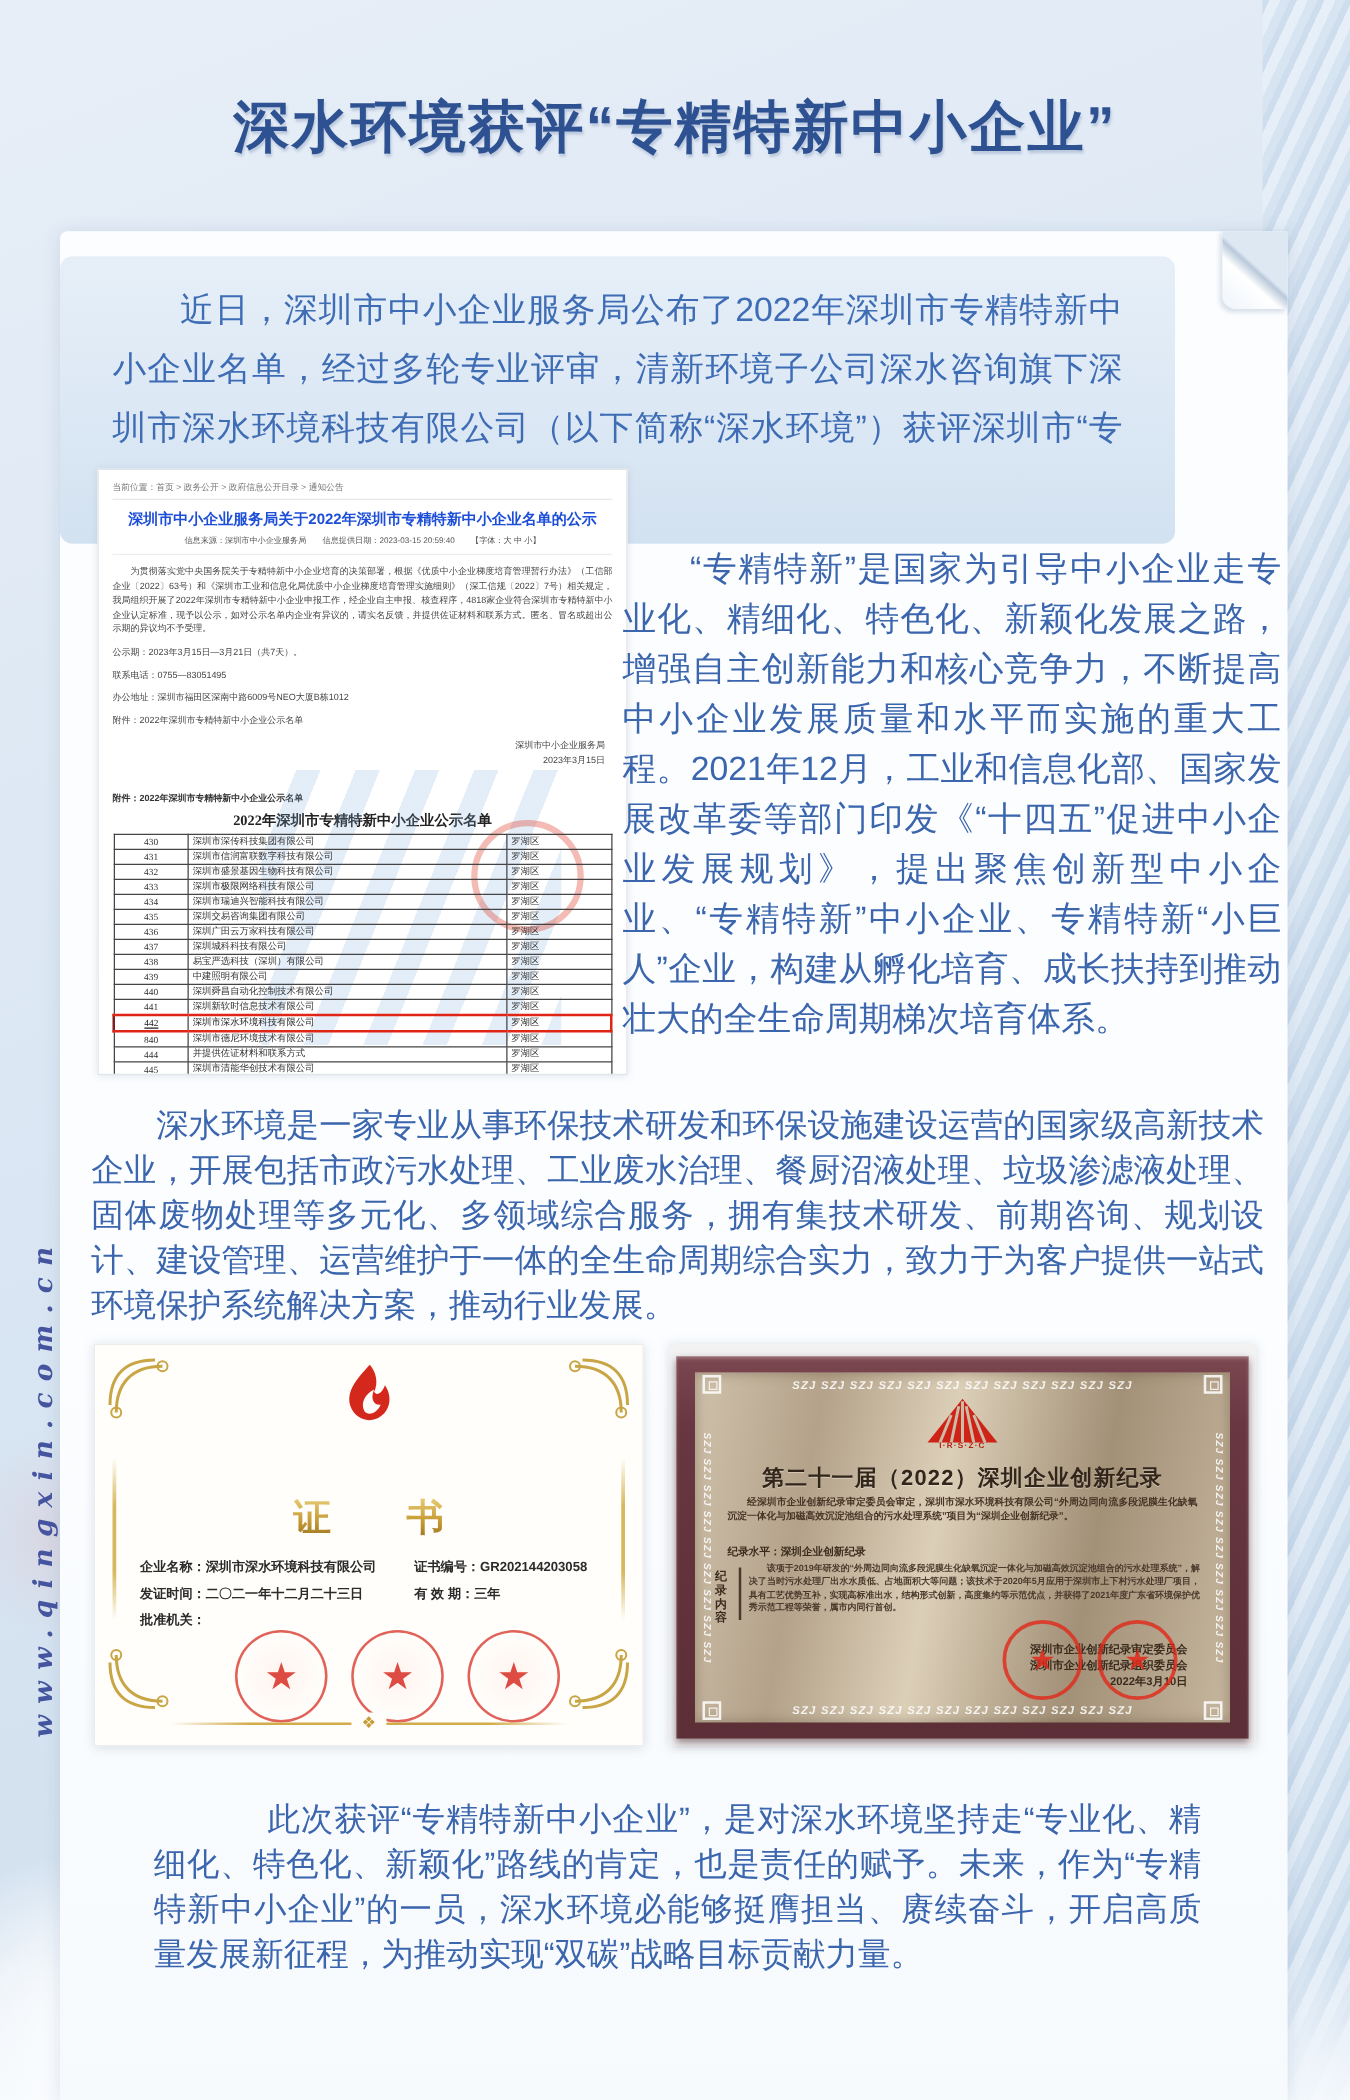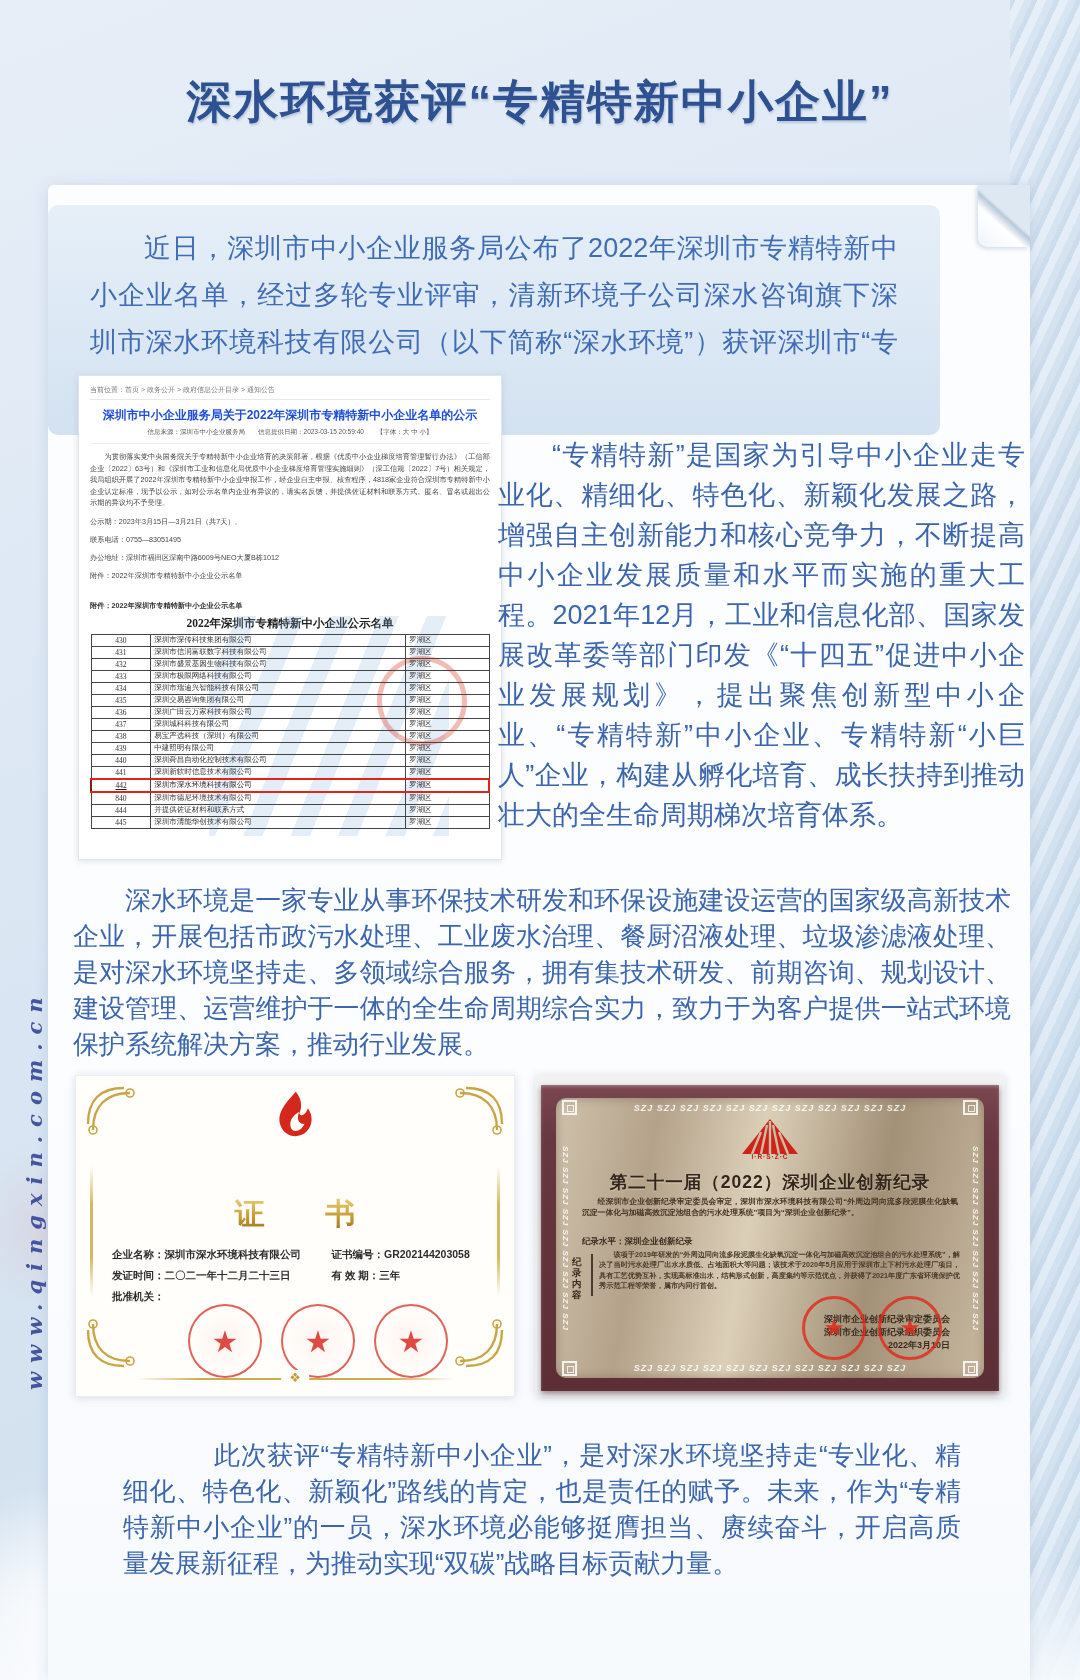--- a/index.html
+++ b/index.html
@@ -104,21 +104,21 @@
   .cert-ornament:after { content:"❖"; position:absolute; left:50%; top:-4px; transform:translateX(-50%);
                          color:#c79b35; font-size:13px; background:#fffefb; padding:0 8px; }
 
   
   .photo-plaque { position:absolute; left:487px; top:890px; width:470px; height:322px; background:#f2f2f3;
                   box-shadow:0 1px 8px rgba(120,140,160,.25); padding:10px 6px 6px; }
   .plaque-frame { width:100%; height:100%; background:linear-gradient(180deg,#7b4750 0%,#683741 18%,#5c2e36 100%);
                   padding:13px 15px; box-shadow:inset 0 2px 3px rgba(255,255,255,.25), 0 3px 6px rgba(60,30,35,.5); }
   .plaque-metal { position:relative; width:100%; height:100%; overflow:hidden;
                   background:linear-gradient(100deg,#cfc1ab 0%,#b4a28a 22%,#dccfb8 45%,#a29077 72%,#c7b79f 100%);
-                  box-shadow:inset 0 0 10px rgba(80,60,40,.4);border-radius:10px; }
+                  box-shadow:inset 0 0 10px rgba(80,60,40,.4); }
   .glyph-strip { position:absolute; left:30px; right:30px; color:rgba(255,255,255,.85); font-size:9px;
                  font-style:italic; font-weight:700; letter-spacing:1px; white-space:nowrap; overflow:hidden; text-align:center; }
   .gs-top { top:5px; } .gs-bottom { bottom:5px; }
   .glyph-strip.v { writing-mode:vertical-rl; left:auto; right:4px; top:26px; bottom:26px; width:10px; height:auto;
                    font-size:8px; text-align:center; padding:0; }
   .glyph-strip.v2 { right:auto; left:4px; }
   .gk { position:absolute; width:15px; height:15px; border:2px solid rgba(255,255,255,.85); }
   .gk:after { content:""; position:absolute; left:3px; top:3px; width:5px; height:5px; border:1.5px solid rgba(255,255,255,.8); }
   .gk-tl { left:6px; top:2px; } .gk-tr { right:6px; top:2px; } .gk-bl { left:6px; bottom:2px; } .gk-br { right:6px; bottom:2px; }
   .plaque-logo { position:absolute; left:50%; top:20px; transform:translateX(-50%); width:74px; text-align:center; }
@@ -164,20 +164,24 @@
 
     <div class="doc">
       <div class="doc-crumb">当前位置：首页 &gt; 政务公开 &gt; 政府信息公开目录 &gt; 通知公告</div>
       <div class="doc-title">深圳市中小企业服务局关于2022年深圳市专精特新中小企业名单的公示</div>
       <div class="doc-meta">信息来源：深圳市中小企业服务局　　信息提供日期：2023-03-15 20:59:40　　【字体：大 中 小】</div>
       <div class="doc-body">为贯彻落实党中央国务院关于专精特新中小企业培育的决策部署，根据《优质中小企业梯度培育管理暂行办法》（工信部企业〔2022〕63号）和《深圳市工业和信息化局优质中小企业梯度培育管理实施细则》（深工信规〔2022〕7号）相关规定，我局组织开展了2022年深圳市专精特新中小企业申报工作，经企业自主申报、核查程序，4818家企业符合深圳市专精特新中小企业认定标准，现予以公示，如对公示名单内企业有异议的，请实名反馈，并提供佐证材料和联系方式。匿名、冒名或超出公示期的异议均不予受理。</div>
       <div class="doc-line">公示期：2023年3月15日—3月21日（共7天）。</div>
       <div class="doc-line">联系电话：0755—83051495</div>
       <div class="doc-line">办公地址：深圳市福田区深南中路6009号NEO大厦B栋1012</div>
       <div class="doc-line">附件：2022年深圳市专精特新中小企业公示名单</div>
+      <div class="doc-sign">
+        <div>深圳市中小企业服务局</div>
+        <div>2023年3月15日</div>
+      </div>
       <div class="doc-attach">附件：2022年深圳市专精特新中小企业公示名单</div>
       <div class="doc-tbl-title">2022年深圳市专精特新中小企业公示名单</div>
       <table class="doc-table">
         <tbody>
             <tr>
               <td>430</td>
               <td>深圳市深传科技集团有限公司</td>
               <td>罗湖区</td>
             </tr>
             <tr>
@@ -255,21 +259,21 @@
               <td>深圳市清能华创技术有限公司</td>
               <td>罗湖区</td>
             </tr>
           </tbody>
       </table>
       <div class="doc-stripes"></div>
       <div class="doc-redarc"></div>
     </div>
 
     <p class="para para-right">“专精特新”是国家为引导中小企业走专业化、精细化、特色化、新颖化发展之路，增强自主创新能力和核心竞争力，不断提高中小企业发展质量和水平而实施的重大工程。2021年12月，工业和信息化部、国家发展改革委等部门印发《“十四五”促进中小企业发展规划》，提出聚焦创新型中小企业、“专精特新”中小企业、专精特新“小巨人”企业，构建从孵化培育、成长扶持到推动壮大的全生命周期梯次培育体系。</p>
-    <p class="para para-mid">深水环境是一家专业从事环保技术研发和环保设施建设运营的国家级高新技术企业，开展包括市政污水处理、工业废水治理、餐厨沼液处理、垃圾渗滤液处理、是对深水环境坚持走、多领域综合服务，拥有集技术研发、前期咨询、规划设计、建设管理、运营维护于一体的全生命周期综合实力，致力于为客户提供一站式环境保护系统解决方案，推动行业发展。</p>
+    <p class="para para-mid">深水环境是一家专业从事环保技术研发和环保设施建设运营的国家级高新技术企业，开展包括市政污水处理、工业废水治理、餐厨沼液处理、垃圾渗滤液处理、固体废物处理等多元化、多领域综合服务，拥有集技术研发、前期咨询、规划设计、建设管理、运营维护于一体的全生命周期综合实力，致力于为客户提供一站式环境保护系统解决方案，推动行业发展。</p>
 
     <div class="photo-cert">
       <div class="cert-corner cc-tl">
         <svg viewBox="0 0 60 60">
             <path d="M4 40 C4 16 16 4 40 4 M9 46 C9 22 22 9 46 9" stroke="#c8a545" fill="none" stroke-width="2.4"></path>
             <circle cx="9" cy="46" r="4" fill="none" stroke="#c8a545" stroke-width="1.6"></circle>
             <circle cx="46" cy="9" r="4" fill="none" stroke="#c8a545" stroke-width="1.6"></circle>
           </svg>
       </div>
       <div class="cert-corner cc-tr">

